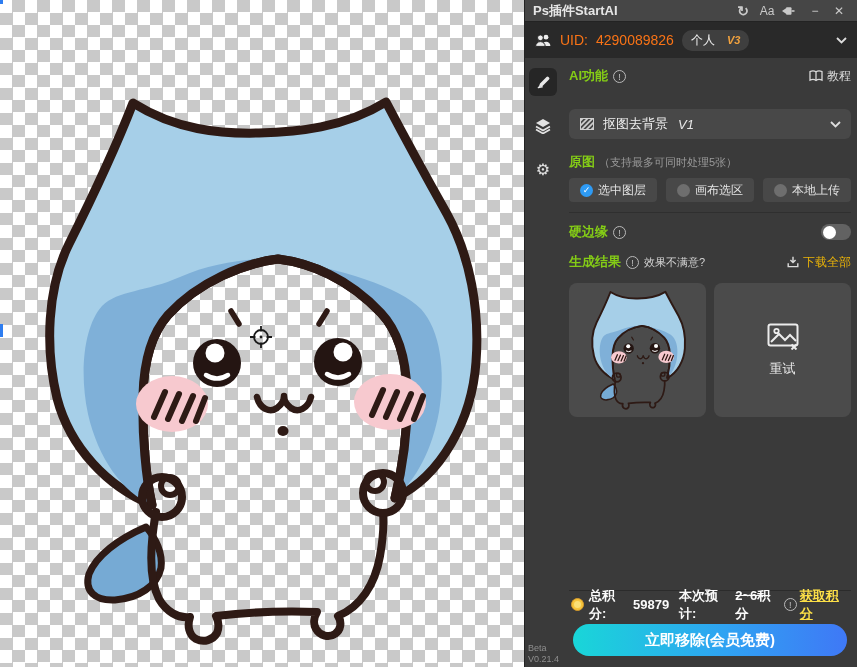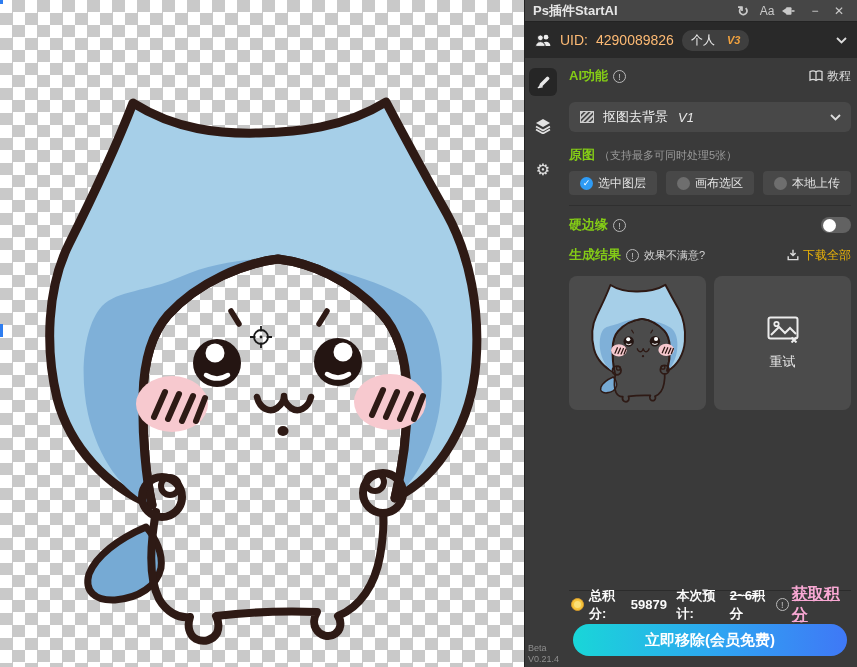--- a/index.html
+++ b/index.html
@@ -16,40 +16,40 @@
   
   .panel{position:absolute;left:524px;top:0;width:333px;height:667px;
     background:#3a3a3a;display:flex;flex-direction:column;border-left:1px solid #242424;box-sizing:border-box;}
   .titlebar{height:21px;background:#464646;border-bottom:1px solid #232323;
     display:flex;align-items:center;padding:0 8px;gap:4px;flex:none;}
   .titlebar .title{color:#e6e6e6;font-size:13px;font-weight:bold;flex:1;}
   .tb-btn{color:#c9c9c9;font-size:12px;width:20px;text-align:center;cursor:default;}
   .tb-refresh{font-size:14px;font-weight:bold;}
   .uidrow{height:36px;background:#292929;display:flex;align-items:center;
     padding:0 10px;gap:8px;flex:none;}
-  .uidrow .uid-label,.uidrow .uid-num{color:#fdba74;font-size:14px;}
+  .uidrow .uid-label,.uidrow .uid-num{color:#f97316;font-size:14px;}
   .plan-badge{background:#3f3f3f;border-radius:10px;padding:2px 9px;display:flex;align-items:center;gap:12px;}
   .plan-badge .plan{color:#eee;font-size:12px;}
   .plan-badge .ver{color:#f0a13e;font-size:11px;font-style:italic;font-weight:bold;}
   .uid-spacer{flex:1;}
   .mainrow{flex:1;display:flex;min-height:0;}
   .rail{width:36px;flex:none;display:flex;flex-direction:column;align-items:center;
     padding-top:10px;gap:16px;position:relative;}
   .tool{width:28px;height:28px;border-radius:6px;display:flex;align-items:center;justify-content:center;color:#e2e2e2;}
   .tool.active{background:#262626;}
   .gear-glyph{font-size:16px;color:#e0e0e0;line-height:1;}
   .beta-box{position:absolute;bottom:2px;left:3px;color:#8f8f8f;font-size:9px;line-height:1.25;}
   .content{flex:1;display:flex;flex-direction:column;padding:6px 6px 0 8px;min-width:0;}
   .hd-row{display:flex;align-items:center;gap:5px;margin-top:3px;}
   .hd-label{color:#84cc16;font-size:13px;font-weight:bold;}
   .warn{width:13px;height:13px;border:1px solid #b9b9b9;border-radius:50%;color:#c5c5c5;
     font-size:9px;line-height:13px;text-align:center;box-sizing:border-box;flex:none;}
   .spacer{flex:1;}
   .tutorial{display:flex;align-items:center;gap:4px;color:#dcdcdc;font-size:12px;}
-  .dropdown{height:30px;background:#484848;border-radius:6px;margin-top:17px;
+  .dropdown{height:30px;background:#484848;border-radius:6px;margin-top:24px;
     display:flex;align-items:center;gap:8px;padding:0 10px;}
   .dd-text{color:#f0f0f0;font-size:13px;}
   .dd-ver{color:#e8e8e8;font-size:13px;font-style:italic;margin-left:2px;}
   .src-row{display:flex;align-items:center;gap:4px;margin-top:14px;}
   .src-hint{color:#9a9a9a;font-size:11px;}
   .btn-row{display:flex;gap:9px;margin-top:7px;}
   .src-btn{flex:1;height:24px;background:#484848;border-radius:4px;display:flex;
     align-items:center;justify-content:center;gap:5px;color:#e3e3e3;font-size:12px;}
   .radio{width:13px;height:13px;border-radius:50%;background:#6e6e6e;flex:none;}
   .radio.on{background:#2e9bf5;color:#fff;font-size:9px;line-height:13px;text-align:center;}
@@ -67,21 +67,21 @@
   .tile{flex:1;height:134px;background:#4b4b4b;border-radius:8px;display:flex;
     flex-direction:column;align-items:center;justify-content:center;overflow:hidden;}
   .retry-label{color:#ececec;font-size:13px;margin-top:10px;}
   .footer{border-top:1px solid #2b2b2b;margin-top:6px;height:27px;display:flex;
     align-items:center;gap:3px;padding:0 2px;flex:none;}
   .coin{width:13px;height:13px;border-radius:50%;background:#f6c43c;border:1px solid #d79b2a;
     box-sizing:border-box;position:relative;flex:none;margin-right:2px;}
   .coin::after{content:"";position:absolute;left:2px;top:2px;width:7px;height:7px;border-radius:50%;background:#fadf77;}
   .ft-text{color:#fafafa;font-size:13px;font-weight:bold;}
   .strike{text-decoration:line-through;}
-  .getlink{color:#f9a8d4;font-size:16px;font-weight:bold;margin-left:auto;}
+  .getlink{color:#fde047;font-size:13px;font-weight:bold;margin-left:auto;}
   .cta{height:32px;margin:6px 4px 11px 4px;border-radius:16px;border:none;flex:none;
     background:linear-gradient(90deg,#19d6d8,#2fa3f2 55%,#3f78f6);
     color:#fff;font-size:15px;font-weight:bold;font-family:inherit;
     display:flex;align-items:center;justify-content:center;}
   svg{display:block;}
 </style>
 </head>
 <body>
 
 <div class="canvas">

